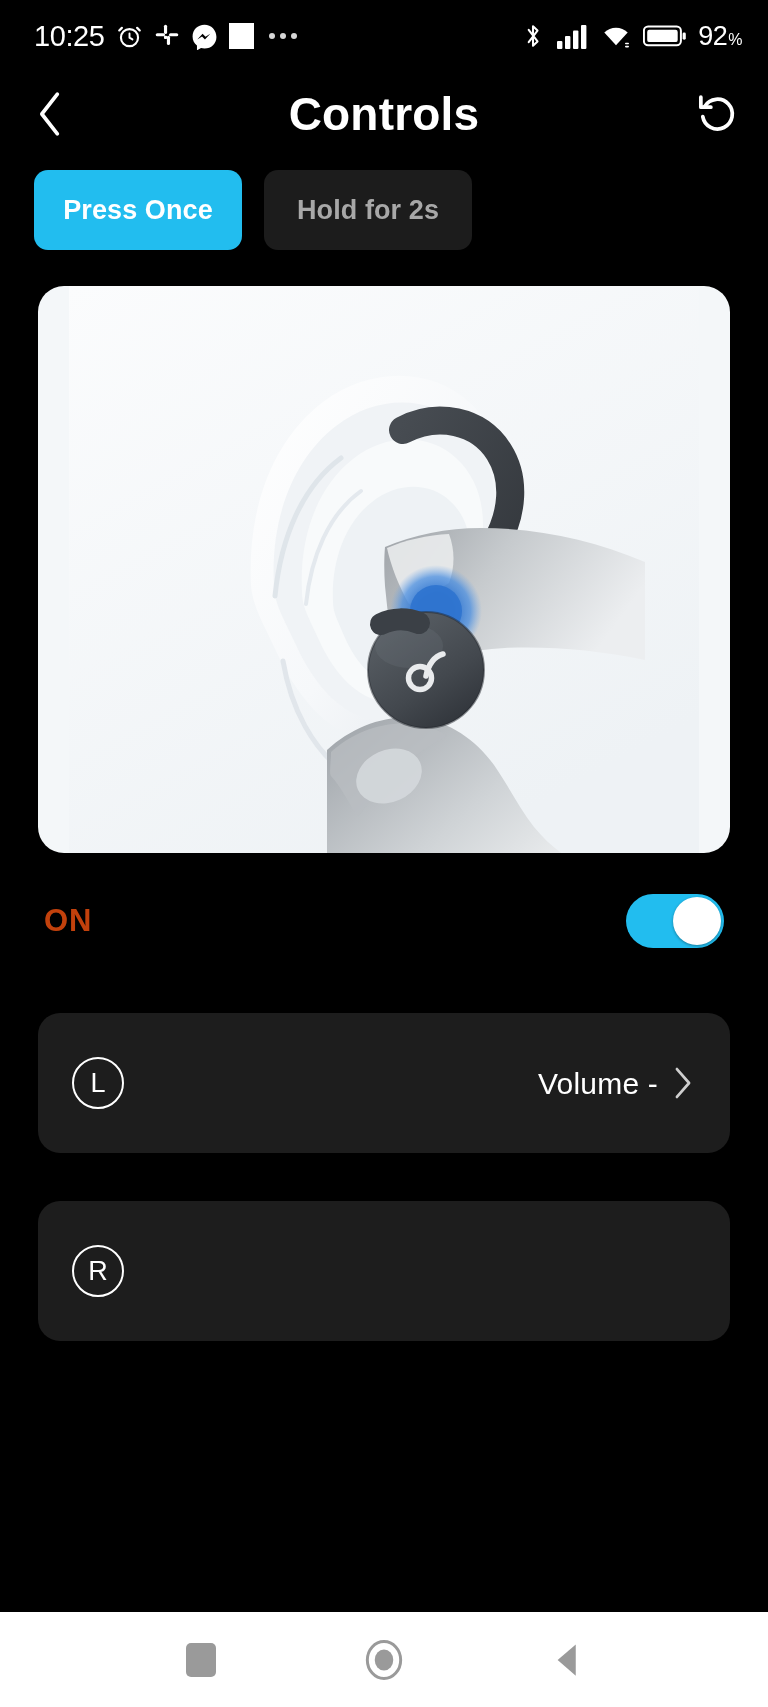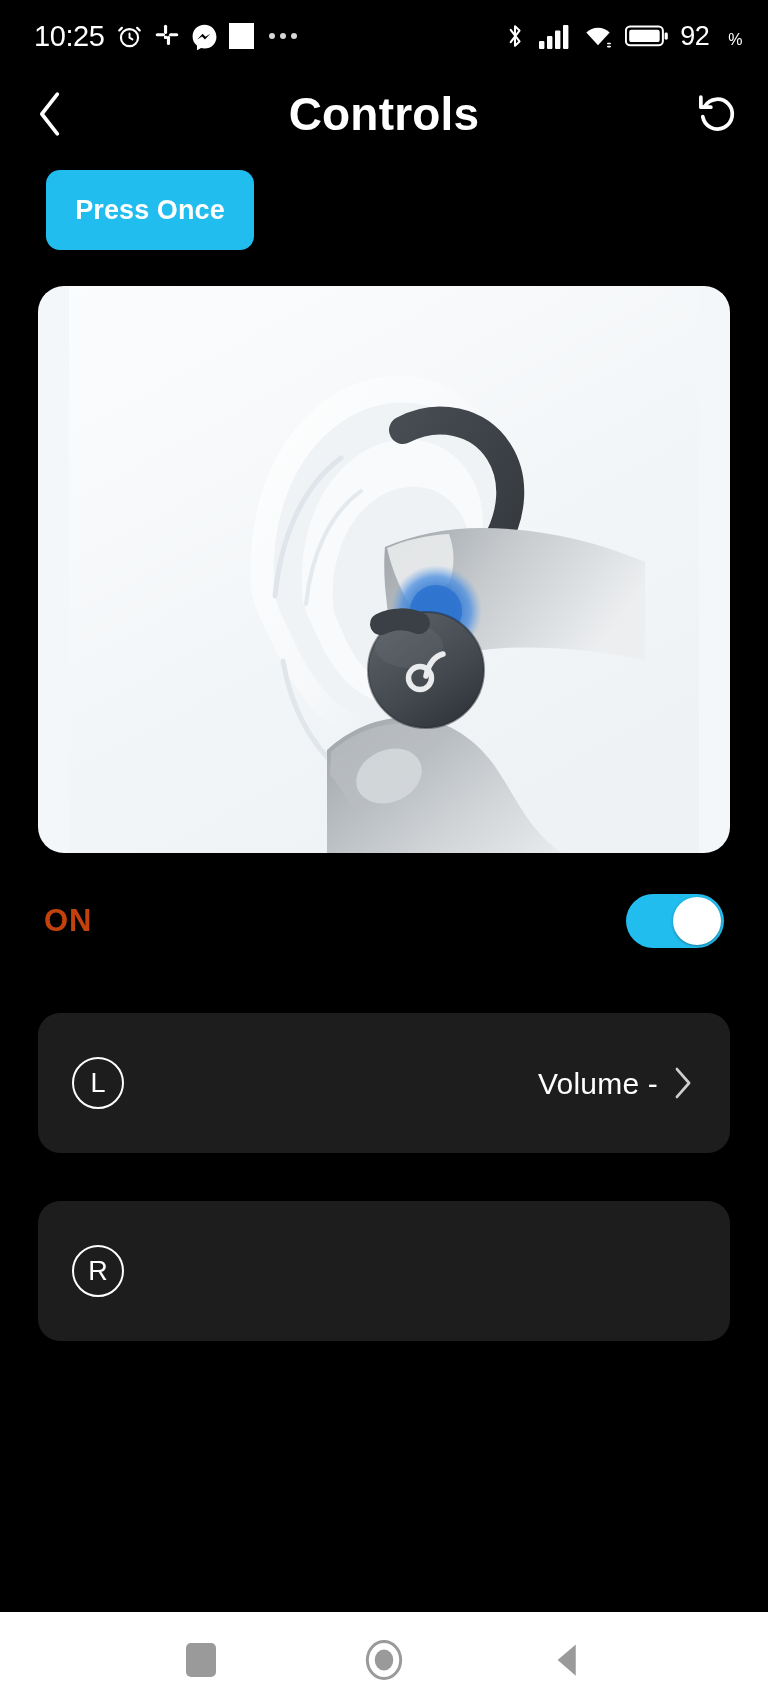--- a/index.html
+++ b/index.html
@@ -48,21 +48,21 @@
     display: flex; align-items: center; gap: 5px;
     margin-left: 4px;
   }
   .ellipsis-icon i {
     display: block; width: 6px; height: 6px; border-radius: 50%;
     background: #d6d6d6;
   }
   .battery-pct {
     font-size: 27px; font-weight: 400; color: #ffffff;
     letter-spacing: -0.5px; line-height: 1;
-    display: flex; align-items: baseline; gap: 19px;
+    display: flex; align-items: baseline; gap: 1px;
   }
   .battery-pct .pct-sym { font-size: 16px; }
 
   
   .app-bar {
     height: 84px;
     flex: 0 0 84px;
     position: relative;
     display: flex;
     align-items: center;
@@ -88,21 +88,21 @@
     transform: translateY(-50%);
     width: 58px; height: 58px;
     display: flex; align-items: center; justify-content: center;
     cursor: pointer;
   }
 
   
   .tabs-scroll {
     flex: 0 0 auto;
     margin-top: 14px;
-    padding: 0 0 0 46px;
+    padding: 0 0 0 34px;
     display: flex;
     gap: 22px;
     overflow-x: hidden;
   }
   .tab {
     flex: 0 0 auto;
     min-width: 208px;
     height: 80px;
     border-radius: 14px;
     display: flex;
@@ -333,20 +333,21 @@
     <div class="reset-btn">
       <svg width="42" height="42" viewBox="0 0 26 26">
         <path d="M5.4 8.3A9.2 9.2 0 1 1 4.2 14.6" fill="none" stroke="#fff" stroke-width="2.3" stroke-linecap="round"></path>
         <path d="M3.0 2.6v6.2h6.2" fill="none" stroke="#fff" stroke-width="2.3" stroke-linecap="round" stroke-linejoin="round"></path>
       </svg>
     </div>
   </div>
 
   <div class="tabs-scroll">
     <div class="tab active">Press Once</div>
+    <div class="tab dim">Hold for 2s</div>
   </div>
 
   <div class="illus-card">
     <div class="illus-inner">
       <svg class="illus-svg" viewBox="0 0 630 567" preserveAspectRatio="xMidYMid meet">
         <defs>
           <linearGradient id="earG" x1="0" y1="0" x2="1" y2="1">
             <stop offset="0%" stop-color="#ffffff"></stop>
             <stop offset="55%" stop-color="#f6f8fa"></stop>
             <stop offset="100%" stop-color="#e3e8ed"></stop>

